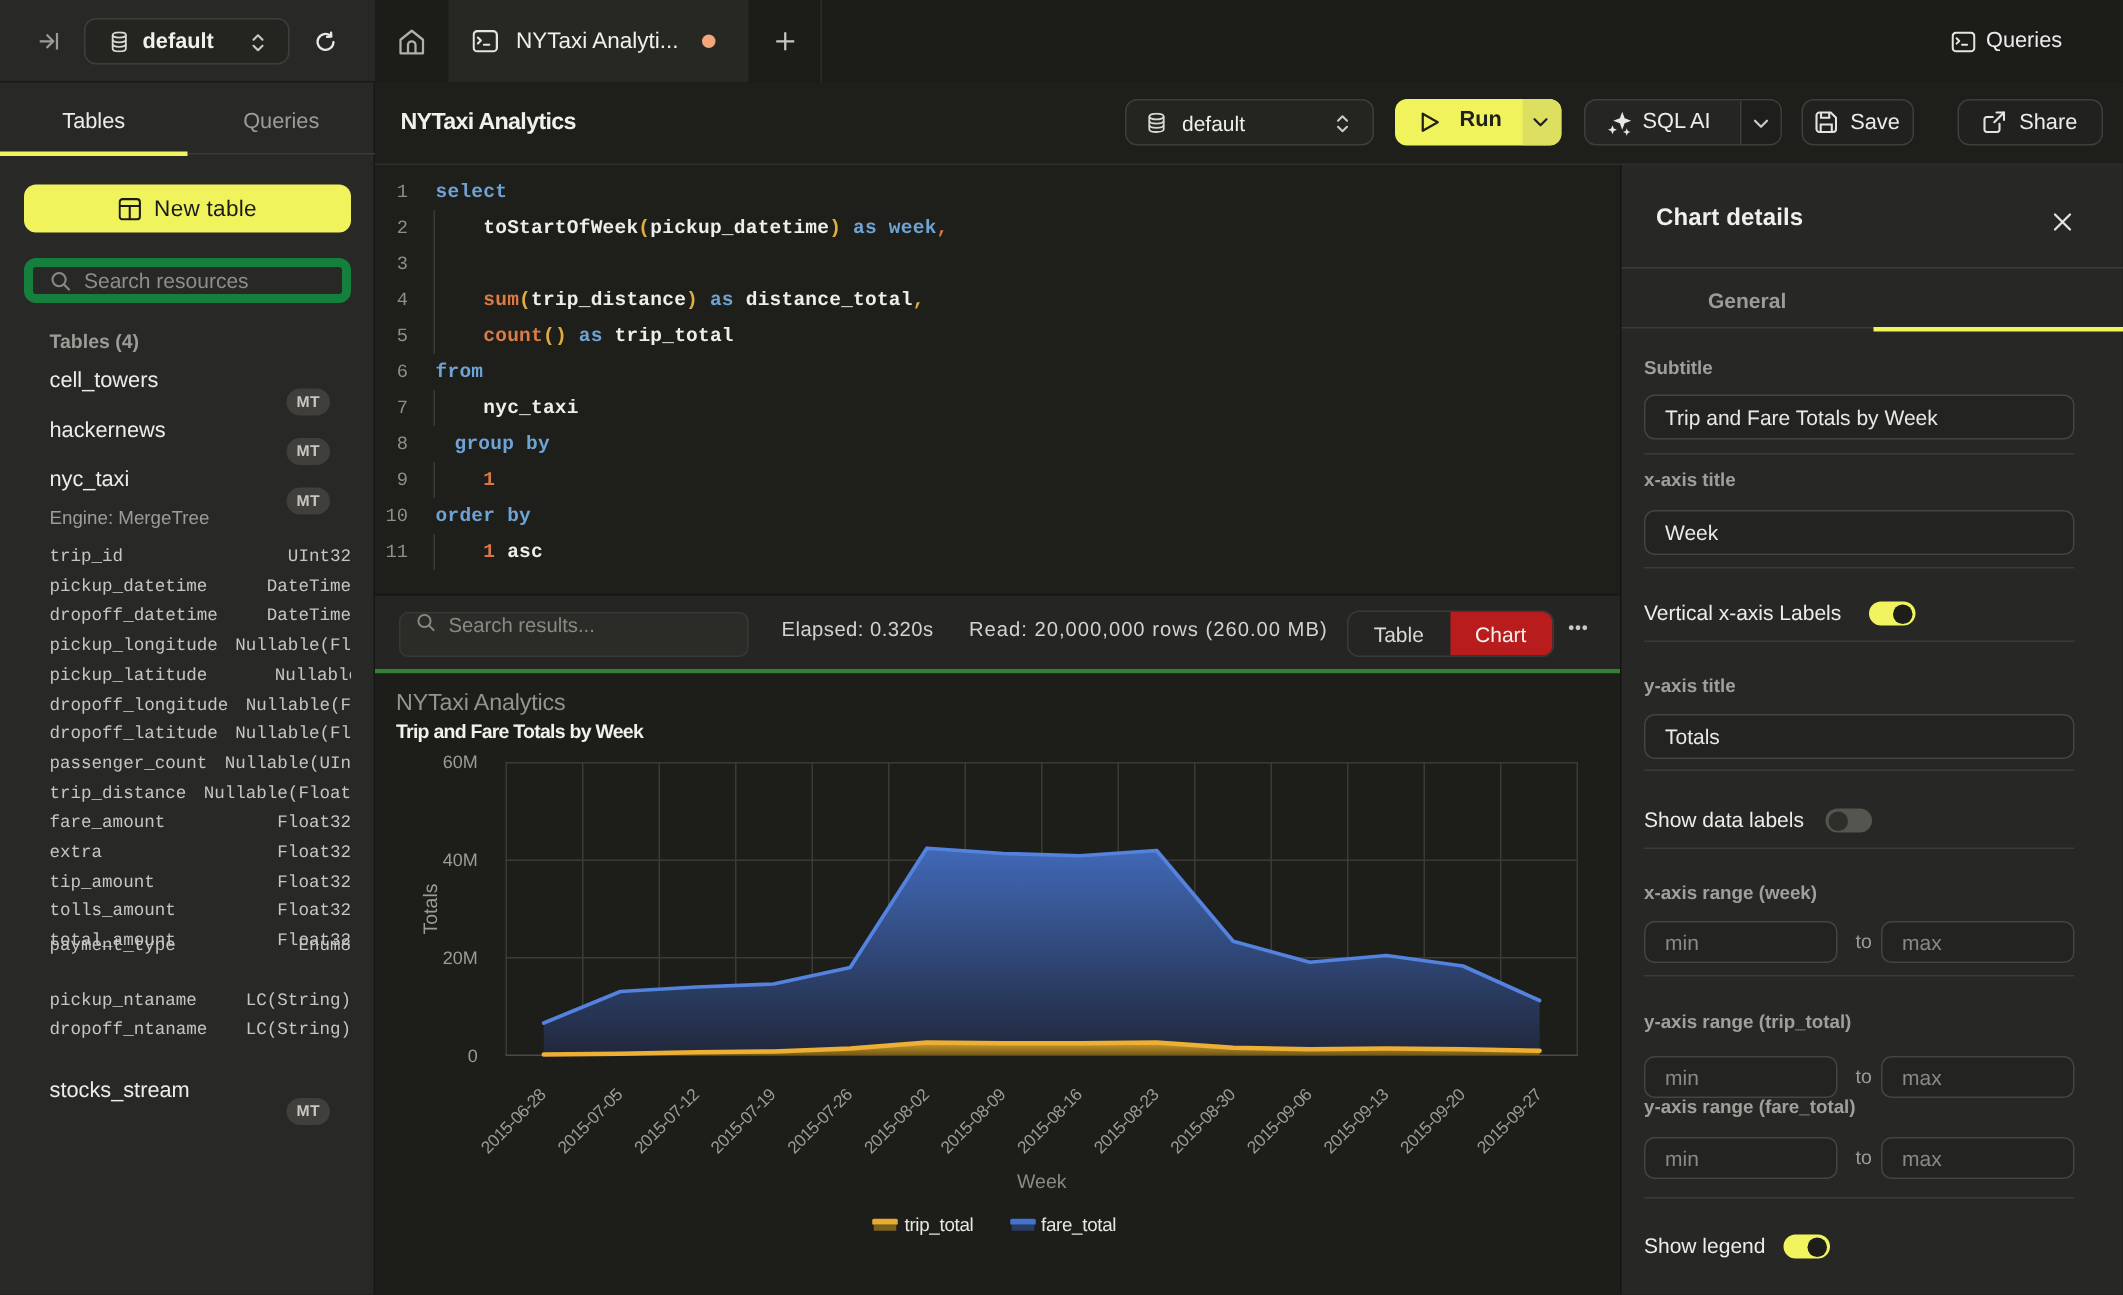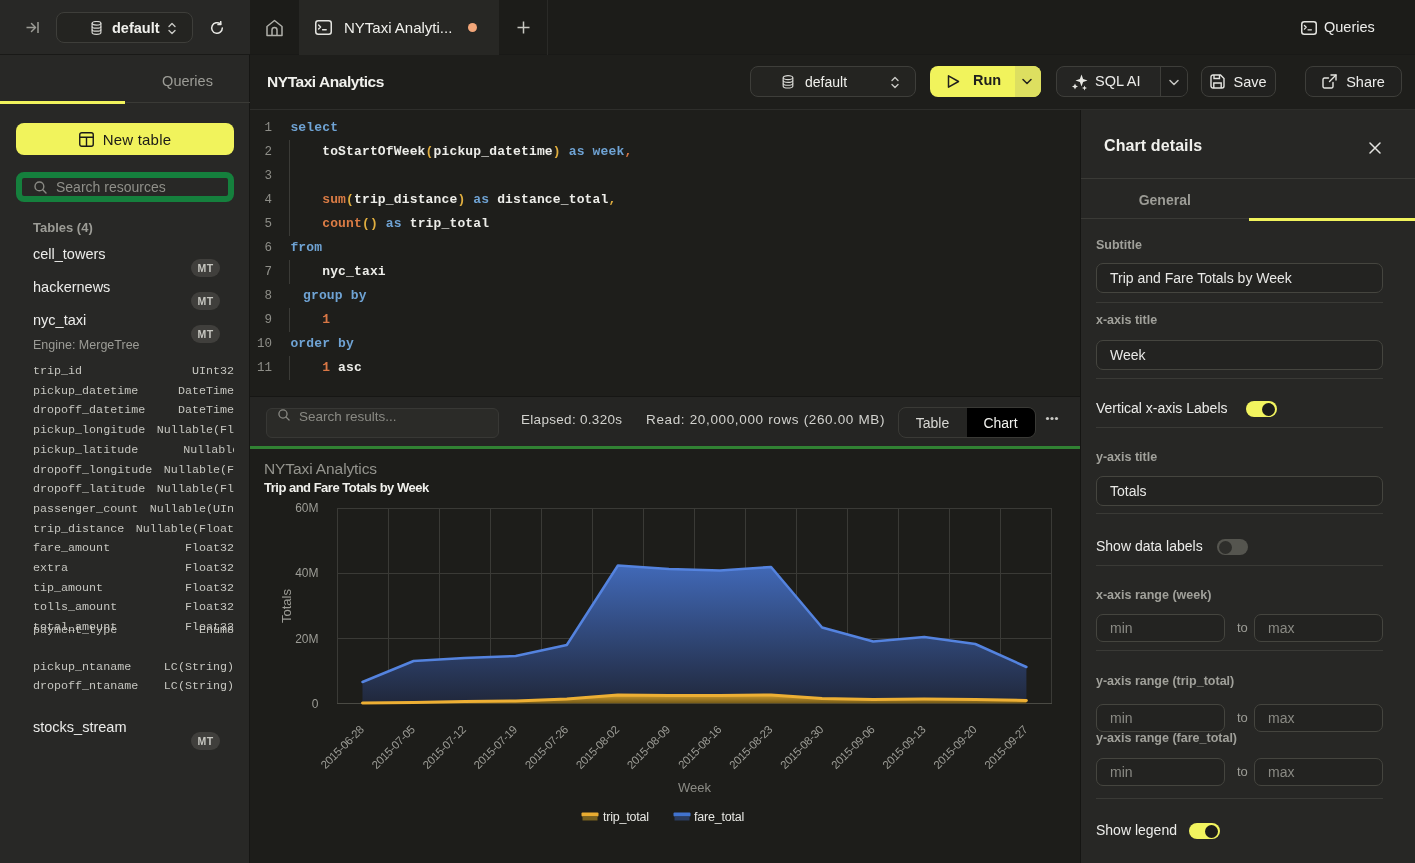--- a/index.html
+++ b/index.html
@@ -11,21 +11,21 @@
 #tab1 { left:49px; top:0; width:200px; height:55px; background:#272724; }
 #sidebar { left:0; top:55px; width:250px; height:808px; background:#282826; border-right:1px solid #161614; }
 #header { left:250px; top:55px; width:1165px; height:55px; background:#1E1E1B; border-bottom:1px solid #2e2e2b; }
 #editor { left:250px; top:110px; width:830px; height:286px; background:#1E1E1B; }
 #resultsbar { left:250px; top:396px; width:830px; height:50px; background:#252523; border-top:1px solid #161614; }
 #greenline { left:250px; top:446px; width:830px; height:2.5px; background:#318233; }
 #chartarea { left:250px; top:449px; width:830px; height:414px; background:#1D1D1A; }
 #panel { left:1080px; top:110px; width:335px; height:753px; background:#272725; border-left:1px solid #151513; }
 
 
-.selbox { border:1px solid #3E3E3A; border-radius:8px; background:#242421; display:flex; align-items:center;padding-left:17px; }
+.selbox { border:1px solid #3E3E3A; border-radius:8px; background:#242421; display:flex; align-items:center; }
 .btn { border:1px solid #3E3E3A; border-radius:8px; background:#21211F; display:flex; align-items:center; justify-content:center; color:#ECECEA; font-size:14.5px; }
 .dim { color:#9C9C96; }
 .white { color:#ECECEA; }
 
 
 .sbtab { position:absolute; top:0; padding-top:3px; height:48px; width:125px; display:flex; align-items:center; justify-content:center; font-size:14.5px; }
 #newtable { left:16px; top:68px; width:218px; height:32px; background:#F1F35C; border-radius:8px; display:flex; align-items:center; justify-content:center; color:#1B1B18; font-size:15px; letter-spacing:0.2px; gap:9px; }
 #search { left:16px; top:117px; width:218px; height:30px; border:6px solid #15803d; border-radius:8px; display:flex; align-items:center; color:#8F8F89; font-size:14px; gap:9px; padding-left:12px; }
 .trow { position:absolute; left:33px; color:#ECECEA; font-size:14.5px; }
 .badge { position:absolute; left:191px; width:29px; height:18px; background:#403F3C; border-radius:9px; color:#C6C6C0; font-size:10.5px; font-weight:700; display:flex; align-items:center; justify-content:center; letter-spacing:.3px;margin-top:13px; }
@@ -97,20 +97,21 @@
   <svg class="abs" style="left:1051px;top:21px" width="16" height="14" viewBox="0 0 16 14">
     <rect x="0.75" y="0.75" width="14.5" height="12.5" rx="2.5" stroke="#E4E4E0" stroke-width="1.5" fill="none"></rect>
     <path d="M3.4 4.5 L5.2 6.3 L3.4 8.1" stroke="#E4E4E0" stroke-width="1.3" fill="none" stroke-linecap="round" stroke-linejoin="round"></path>
     <path d="M7 8.8 H10.4" stroke="#E4E4E0" stroke-width="1.3" stroke-linecap="round"></path>
   </svg>
   <div class="abs" style="left:1074px;top:19px;color:#ECECEA;font-size:14.5px;">Queries</div>
 </div>
 
 <div class="abs" id="sidebar">
   <div style="position:absolute;top:0;left:0;width:250px;height:48px;border-bottom:1px solid #3A3A36;"></div>
+  <div class="sbtab white" style="left:0;">Tables</div>
   <div class="sbtab dim" style="left:125px;">Queries</div>
   <div class="abs" style="left:0;top:46px;width:125px;height:3px;background:#F1F35C;"></div>
 
   <div class="abs" id="newtable">
     <svg width="15" height="15" viewBox="0 0 15 15">
       <rect x="0.75" y="0.75" width="13.5" height="13.5" rx="2" stroke="#1B1B18" stroke-width="1.4" fill="none"></rect>
       <path d="M0.75 5.3 H14.25 M7.5 5.3 V14.25" stroke="#1B1B18" stroke-width="1.4" fill="none"></path>
     </svg>
     <span>New table</span>
   </div>
@@ -300,21 +301,21 @@
     <svg width="12" height="12" viewBox="0 0 13 13">
       <circle cx="5.4" cy="5.4" r="4.4" stroke="#8A8A84" stroke-width="1.4" fill="none"></circle>
       <path d="M8.8 8.8 L12 12" stroke="#8A8A84" stroke-width="1.4" stroke-linecap="round"></path>
     </svg>
     <span>Search results...</span>
   </div>
   <div class="abs" style="left:271px;top:15px;color:#D2D2CE;font-size:13.5px;letter-spacing:0.3px;">Elapsed: 0.320s</div>
   <div class="abs" style="left:396px;top:15px;color:#D2D2CE;font-size:13.5px;letter-spacing:0.65px;">Read: 20,000,000 rows (260.00 MB)</div>
   <div class="abs" style="left:647.5px;top:10px;width:138px;height:31px;border:1px solid #3A3A36;border-radius:8px;overflow:hidden;">
     <div style="position:absolute;left:0;top:0;width:68px;height:29px;display:flex;align-items:center;justify-content:center;color:#D8D8D4;font-size:14px;">Table</div>
-    <div style="position:absolute;left:68px;top:0;width:68px;height:29px;background:#000000;display:flex;align-items:center;justify-content:center;color:#F2F2EE;font-size:14px;">Chart</div>
+    <div style="position:absolute;left:68px;top:0;width:68px;height:29px;background:#b91c1c;display:flex;align-items:center;justify-content:center;color:#F2F2EE;font-size:14px;">Chart</div>
   </div>
   <svg class="abs" style="left:794.5px;top:19px" width="14" height="5" viewBox="0 0 14 5">
     <circle cx="2.5" cy="2.5" r="1.6" fill="#C8C8C4"></circle>
       <circle cx="7" cy="2.5" r="1.6" fill="#C8C8C4"></circle>
       <circle cx="11.5" cy="2.5" r="1.6" fill="#C8C8C4"></circle>
   </svg>
 </div>
 
 <div class="abs" id="greenline"></div>
 

